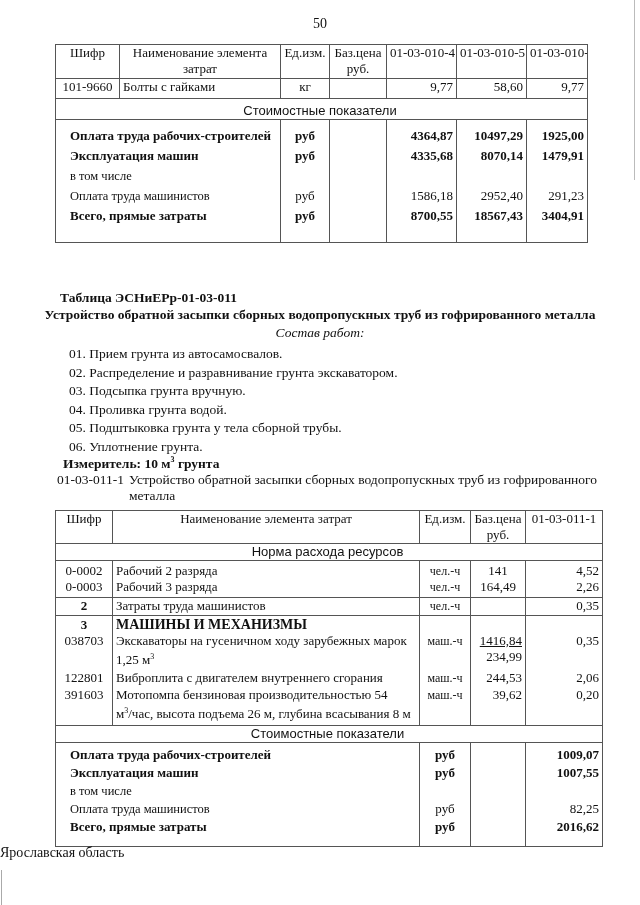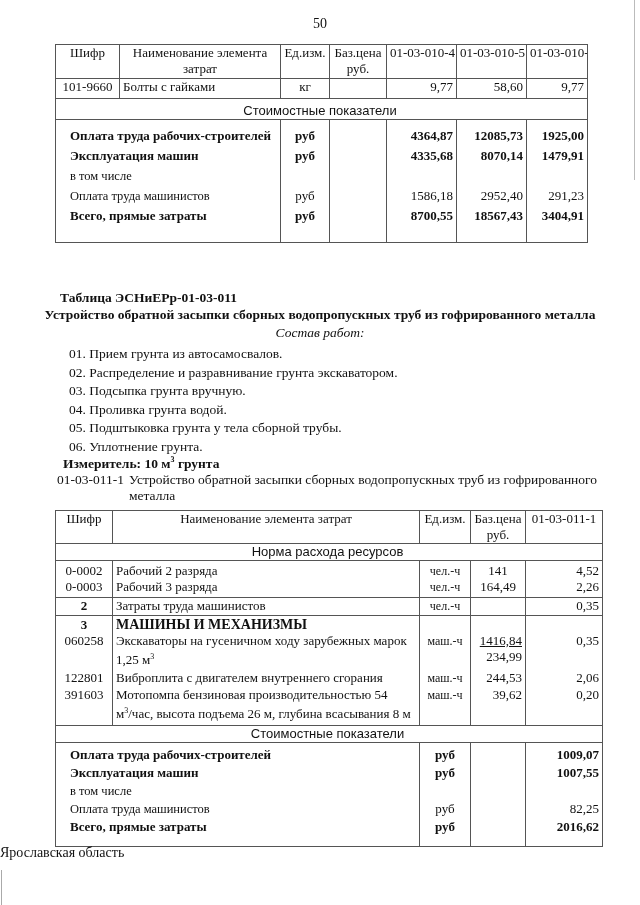--- a/index.html
+++ b/index.html
@@ -81,21 +81,21 @@
     <td colspan="7" class="small-sans" style="vertical-align:bottom;">Стоимостные показатели</td>
   </tr>
 
   </tbody>
     <tbody id="t1-costs">
       <tr>
         <td colspan="2" class="nb-b b" style="padding-top:6px;line-height:20px;padding-left:14px">Оплата труда рабочих-строителей</td>
         <td class="c nb-b b" style="padding-top:6px;line-height:20px;">руб</td>
         <td class="nb-b" style="padding-top:6px;line-height:20px;"></td>
         <td class="r nb-b b" style="padding-top:6px;line-height:20px;">4364,87</td>
-        <td class="r nb-b b" style="padding-top:6px;line-height:20px;">12085,73</td>
+        <td class="r nb-b b" style="padding-top:6px;line-height:20px;">10497,29</td>
         <td class="r nb-b b" style="padding-top:6px;line-height:20px;">1925,00</td>
       </tr>
       <tr>
         <td colspan="2" class="nb-tb b" style="line-height:20px;padding-left:14px">Эксплуатация машин</td>
         <td class="c nb-tb b" style="line-height:20px;">руб</td>
         <td class="nb-tb" style="line-height:20px;"></td>
         <td class="r nb-tb b" style="line-height:20px;">4335,68</td>
         <td class="r nb-tb b" style="line-height:20px;">8070,14</td>
         <td class="r nb-tb b" style="line-height:20px;">1479,91</td>
       </tr>
@@ -184,21 +184,21 @@
     <td class="r">0,35</td>
   </tr>
   <tr>
     <td class="c b nb-b" style="padding-top:1px">3</td>
     <td class="b nb-b" style="padding-top:1px;font-size:14px">МАШИНЫ И МЕХАНИЗМЫ</td>
     <td class="nb-b"></td>
     <td class="nb-b"></td>
     <td class="nb-b"></td>
   </tr>
   <tr>
-    <td class="c nb-tb">060258</td>
+    <td class="c nb-tb">038703</td>
     <td class="nb-tb">
           <div>Экскаваторы на гусеничном ходу зарубежных марок</div>
           <div><span>1,25 м</span><sup style="font-size:8px">3</sup></div>
         </td>
     <td class="c nb-tb" style="font-size:12px">маш.-ч</td>
     <td class="r nb-tb">
           <div class="u">1416,84</div>
           <div>234,99</div>
         </td>
     <td class="r nb-tb">0,35</td>

